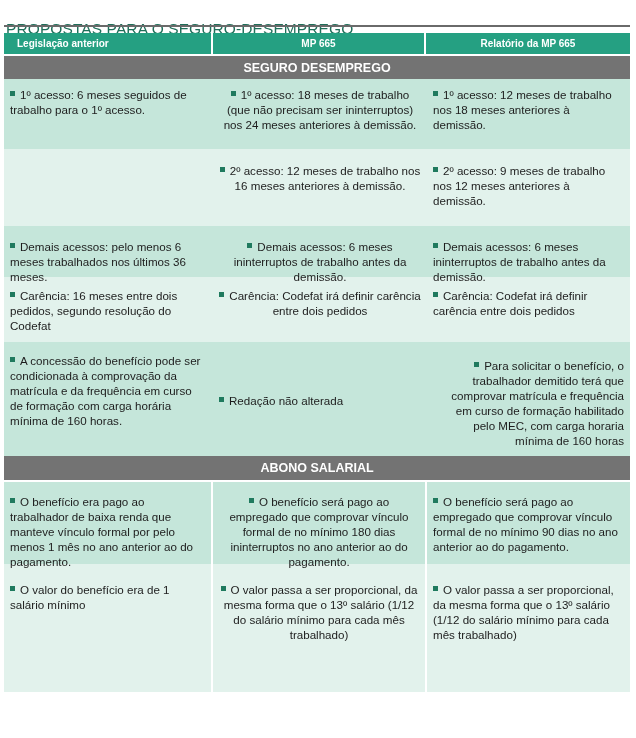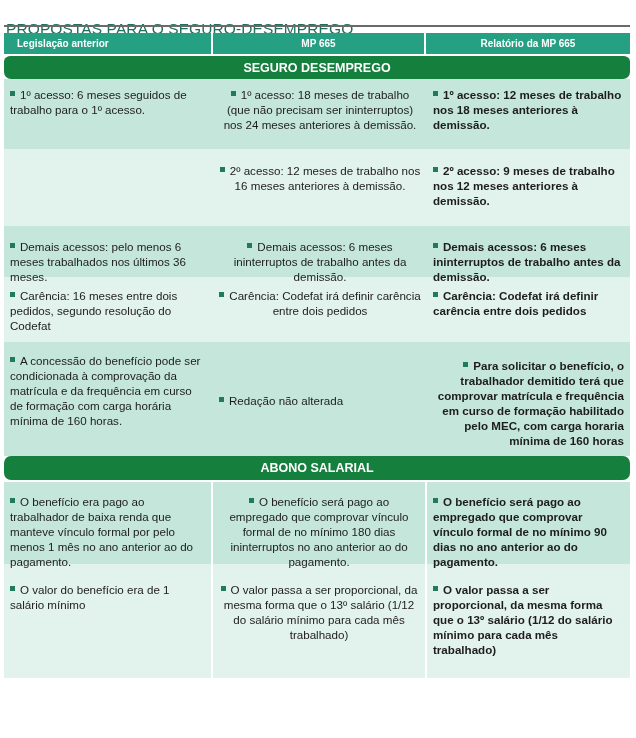--- a/index.html
+++ b/index.html
@@ -21,36 +21,35 @@
   .col-head-row { display: flex; height: 21px; gap: 2px; }
   .col-head {
     background: #25a082; color: #ffffff; font-size: 10px; font-weight: bold;
     display: flex; align-items: center; padding: 0 13px;
   }
   .col-head.c1 { width: 207px; }
   .col-head.c2 { width: 211px; justify-content: center; }
   .col-head.c3 { width: 204px; justify-content: center; }
 
   .section-head {
-    background: #15803d; color: #ffffff; font-weight: bold; font-size: 12.5px;
+    background: #737373; color: #ffffff; font-weight: bold; font-size: 12.5px;
     display: flex; align-items: center; justify-content: center;
     border-top: 2px solid #ffffff;
-    border-radius: 7px;
   }
 
   .row { display: flex; }
   .row.dark { background: #c5e6da; }
   .row.light { background: #e2f2ec; }
   .cell {
     font-size: 11.6px; line-height: 15px; padding: 8px 6px 6px 6px;
     color: #1d1d1d;
   }
   .cell.c1 { width: 209px; }
   .cell.c2 { width: 214px; text-align: center; }
-  .cell.c3 { width: 203px; font-weight: bold; }
+  .cell.c3 { width: 203px; }
   .cell.vcenter { display: flex; align-items: center; }
 
   .abono .cell.c1, .abono .cell.c2 { border-right: 2px solid #ffffff; }
   .abono .cell.c2 { width: 214px; }
 
   .bullet {
     display: inline-block; width: 5px; height: 5px; background: #1f7a5e;
     vertical-align: middle; margin-right: 5px; position: relative; top: -2px;
   }
 </style>
@@ -103,20 +102,20 @@
   </div>
 
   <div class="section-head" style="height:24px; border-top:0;">ABONO SALARIAL</div>
 
   <div class="abono" style="border-top:2px solid #ffffff;">
     <div class="row dark" style="height:82px;">
       <div class="cell c1" style="padding-top:12px;"><span class="bullet"></span><span>O benefício era pago ao trabalhador de baixa renda que manteve vínculo formal por pelo menos 1 mês no ano anterior ao do pagamento.</span></div>
       <div class="cell c2" style="padding-top:12px;"><span class="bullet"></span><span>O benefício será pago ao empregado que comprovar vínculo formal de no mínimo 180 dias ininterruptos no ano anterior ao do pagamento.</span></div>
       <div class="cell c3" style="padding-top:12px;"><span class="bullet"></span><span>O benefício será pago ao empregado que comprovar vínculo formal de no mínimo 90 dias no ano anterior ao do pagamento.</span></div>
     </div>
-    <div class="row light" style="height:114px;">
+    <div class="row light" style="height:128px;">
       <div class="cell c1" style="padding-top:18px;"><span class="bullet"></span><span>O valor do benefício era de 1 salário mínimo</span></div>
       <div class="cell c2" style="padding-top:18px;"><span class="bullet"></span><span>O valor passa a ser proporcional, da mesma forma que o 13º salário (1/12 do salário mínimo para cada mês trabalhado)</span></div>
       <div class="cell c3" style="padding-top:18px;"><span class="bullet"></span><span>O valor passa a ser proporcional, da mesma forma que o 13º salário (1/12 do salário mínimo para cada mês trabalhado)</span></div>
     </div>
   </div>
 
 </div>
 
 </body></html>

